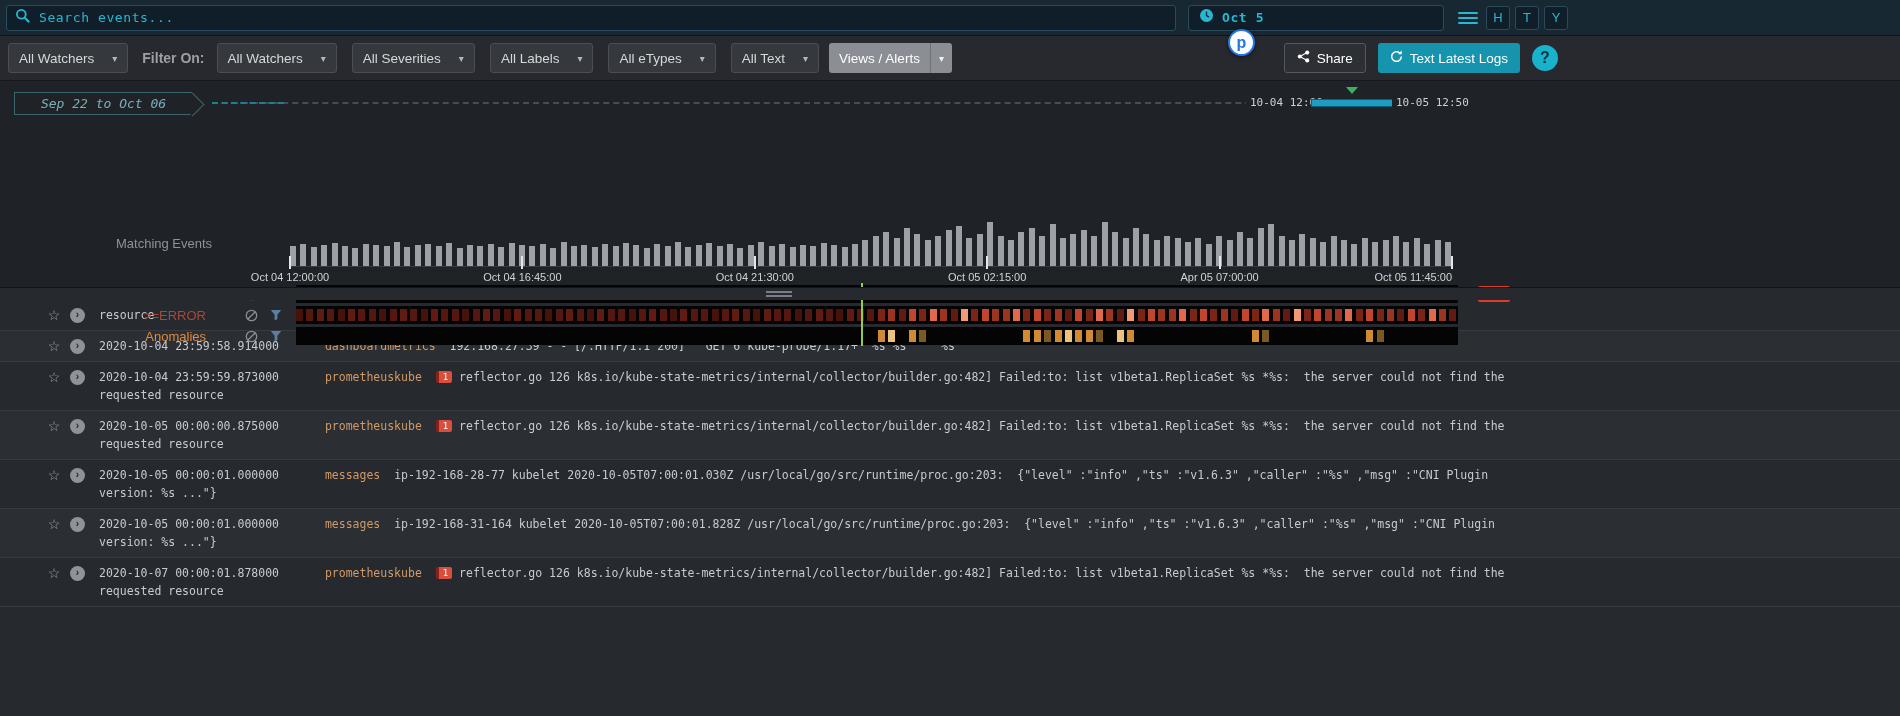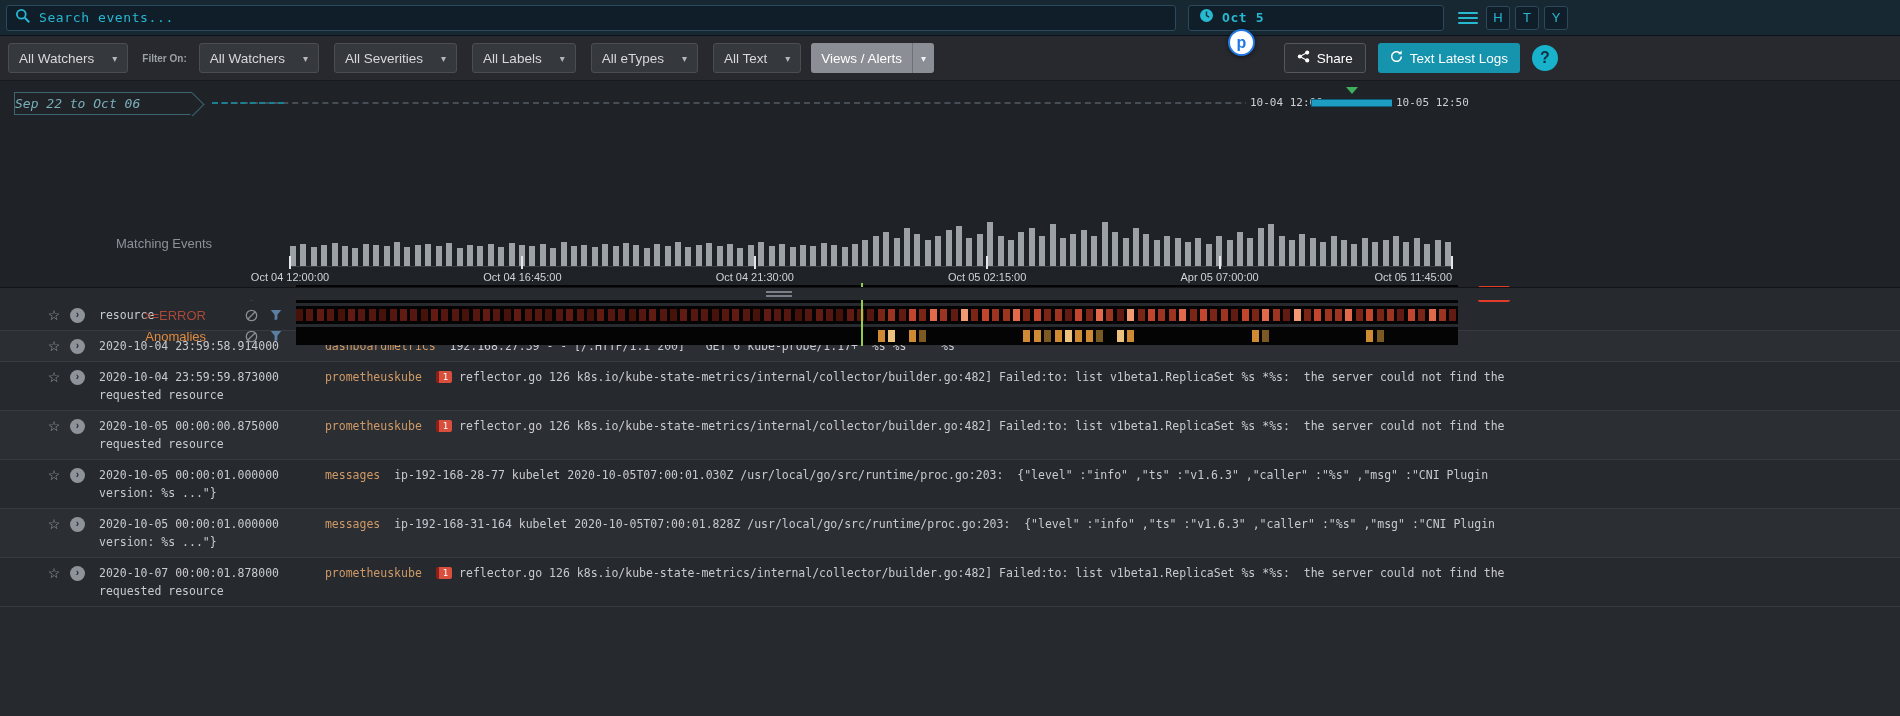--- a/index.html
+++ b/index.html
@@ -26,40 +26,40 @@
                 background:#ffffff; border:2px solid #2277e6; color:#2277e6; font-weight:bold; font-size:16px;
                 display:flex; align-items:center; justify-content:center; z-index:20;
                 box-shadow:0 1px 4px rgba(0,0,0,.5); }
 
   
   .toolbar { height:45px; background:#27292e; border-bottom:1px solid #17191d;
              display:flex; align-items:center; padding:0 8px; }
   .dd { height:30px; background:#35383d; border:1px solid #4a4d53; border-radius:3px;
         display:flex; align-items:center; padding:0 10px; color:#d6d8db; font-size:13.5px; cursor:pointer; }
   .chev { margin-left:18px; color:#b3b6ba; font-size:10px; }
-  .filter-label { margin-left:14px; color:#9aa0a6; font-weight:bold; font-size:10px; }
+  .filter-label { margin-left:14px; color:#9aa0a6; font-weight:bold; font-size:14px; }
   .dd-group { margin-left:12px; display:flex; gap:15px; }
   .va { margin-left:10px; height:30px; background:#8b8e94; border-radius:3px; display:flex; align-items:center;
         color:#ffffff; font-size:13.5px; cursor:pointer; }
   .va > span:first-child { padding:0 10px; }
   .va-chev { border-left:1px solid #6e7177; padding:0 8px; font-size:10px; color:#f0f1f2; height:100%;
              display:flex; align-items:center; }
   .tb-right { margin-left:auto; margin-right:334px; display:flex; align-items:center; gap:12px; }
   .share-btn { height:30px; background:#2c2f34; border:1px solid #54575d; border-radius:3px;
                display:flex; align-items:center; gap:7px; padding:0 12px; color:#ffffff; font-size:13.5px; cursor:pointer; }
   .pull-btn { height:30px; background:#1693ad; border-radius:3px; display:flex; align-items:center; gap:7px;
               padding:0 12px; color:#ffffff; font-size:13.5px; cursor:pointer; }
   .help { width:26px; height:26px; border-radius:50%; background:#19b2cc; color:#10313c; font-weight:bold;
           font-size:16px; display:flex; align-items:center; justify-content:center; cursor:pointer; }
 
   
   .timeline { position:relative; height:206px; background:#1f2328; }
   .pennant { position:absolute; left:14px; top:11px; width:178px; height:23px;
              border:1px solid #3d6570; border-right:none; background:#1f2328; z-index:2;
-             display:flex; align-items:center; justify-content:flex-start; }
+             display:flex; align-items:center; justify-content:center; }
   .pennant span { color:#7aafba; font-style:italic; font-family:"DejaVu Sans Mono",monospace; font-size:13px; }
   .pennant::after { content:""; position:absolute; right:-8.5px; top:2.7px; width:16px; height:16px;
                     border-top:1px solid #3d6570; border-right:1px solid #3d6570;
                     transform:rotate(45deg); background:#1f2328; }
   .dash { position:absolute; top:21px; border-top:2px dashed #474d54; }
   .dash.gray { left:212px; width:1240px; }
   .dash.teal { left:212px; width:72px; border-top-color:#1d7f93; }
   .range-start,.range-end { position:absolute; top:15px; background:#1f2328; color:#ccd0d4; z-index:3;
                font-family:"DejaVu Sans Mono",monospace; font-size:11px; padding:0 4px; }
   .range-start { left:1246px; } .range-end { left:1392px; }

